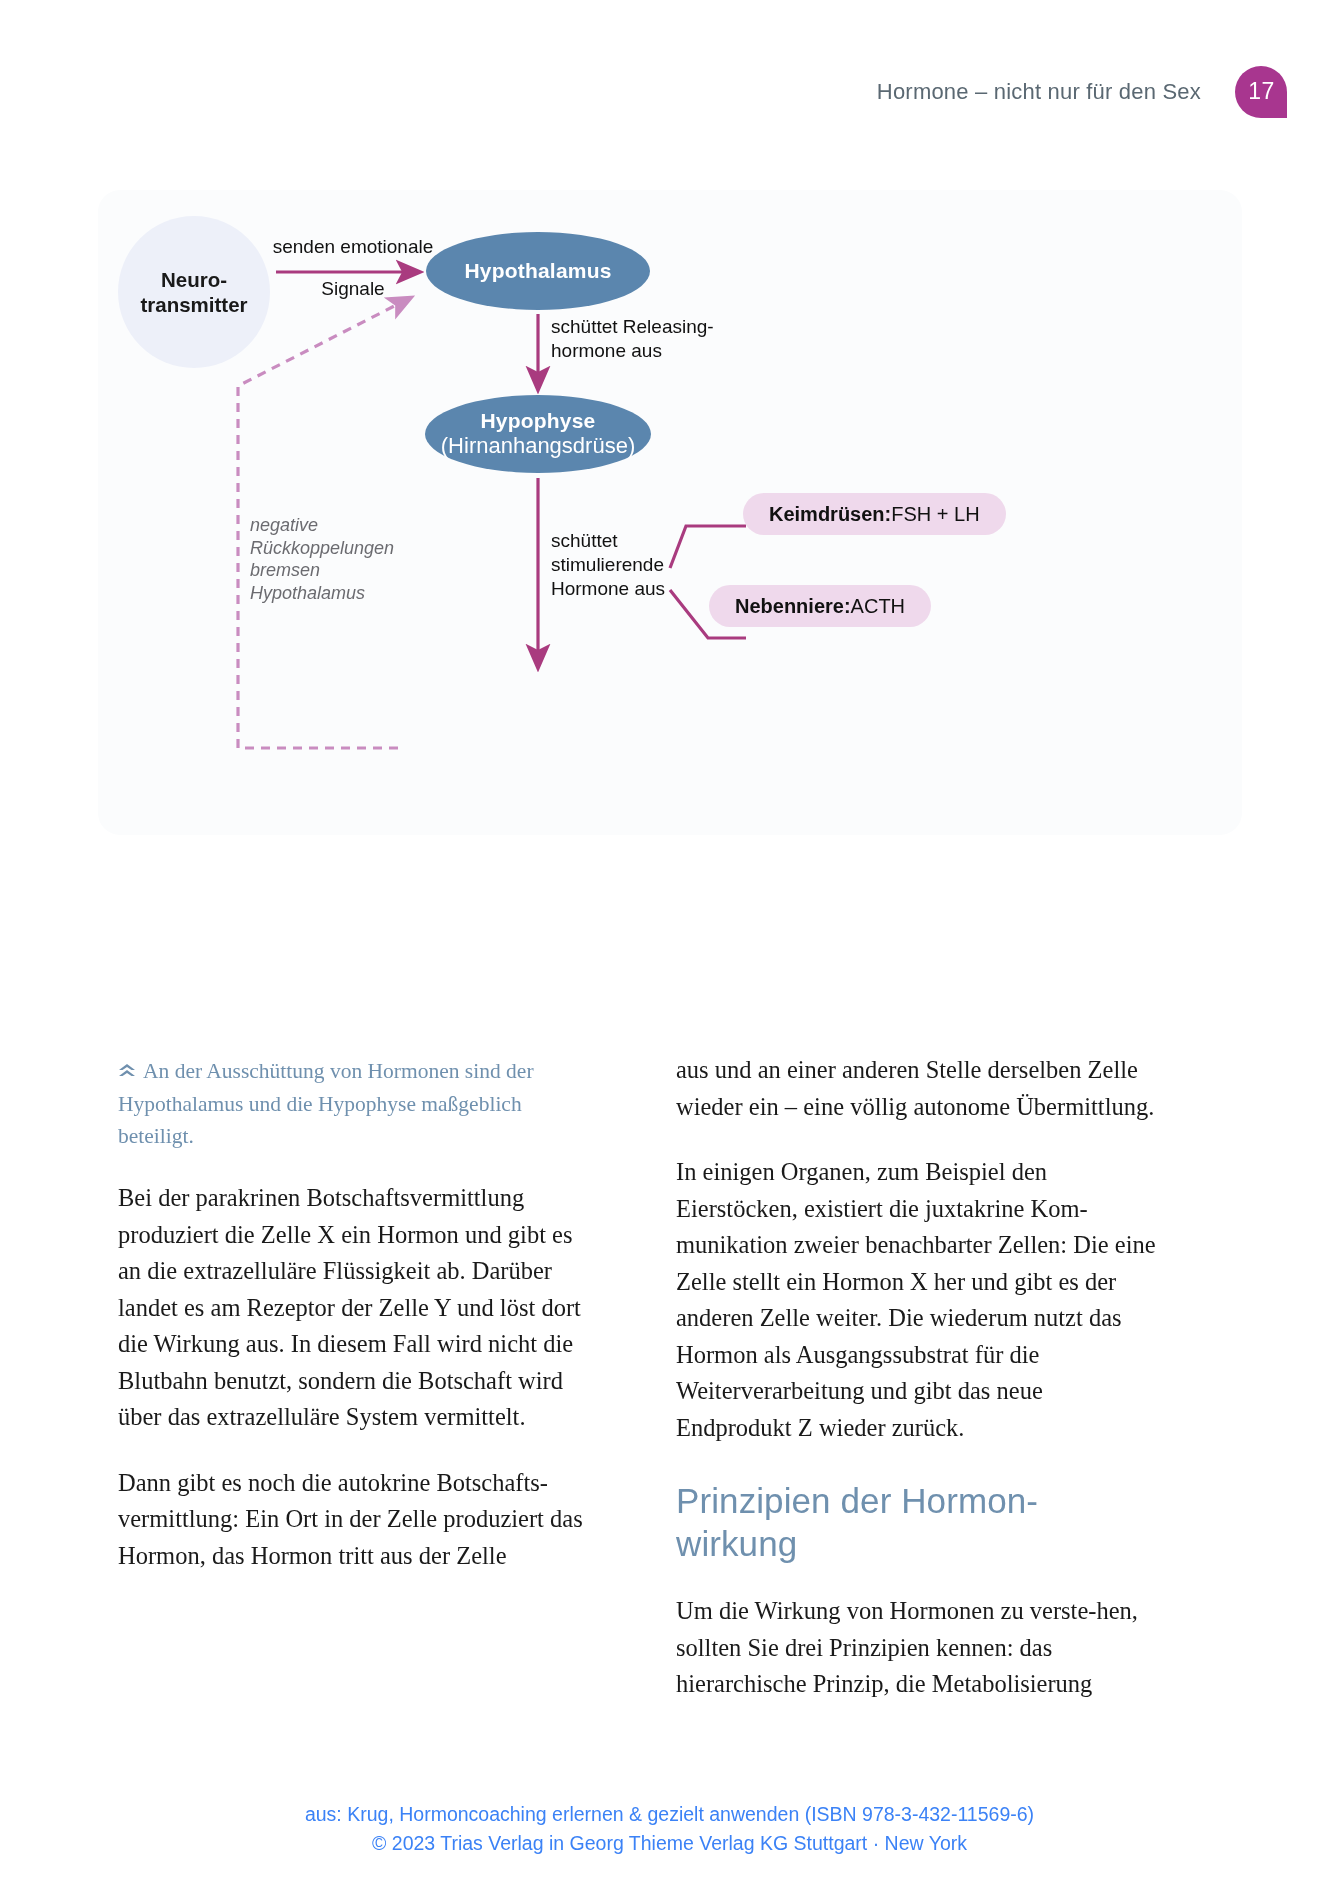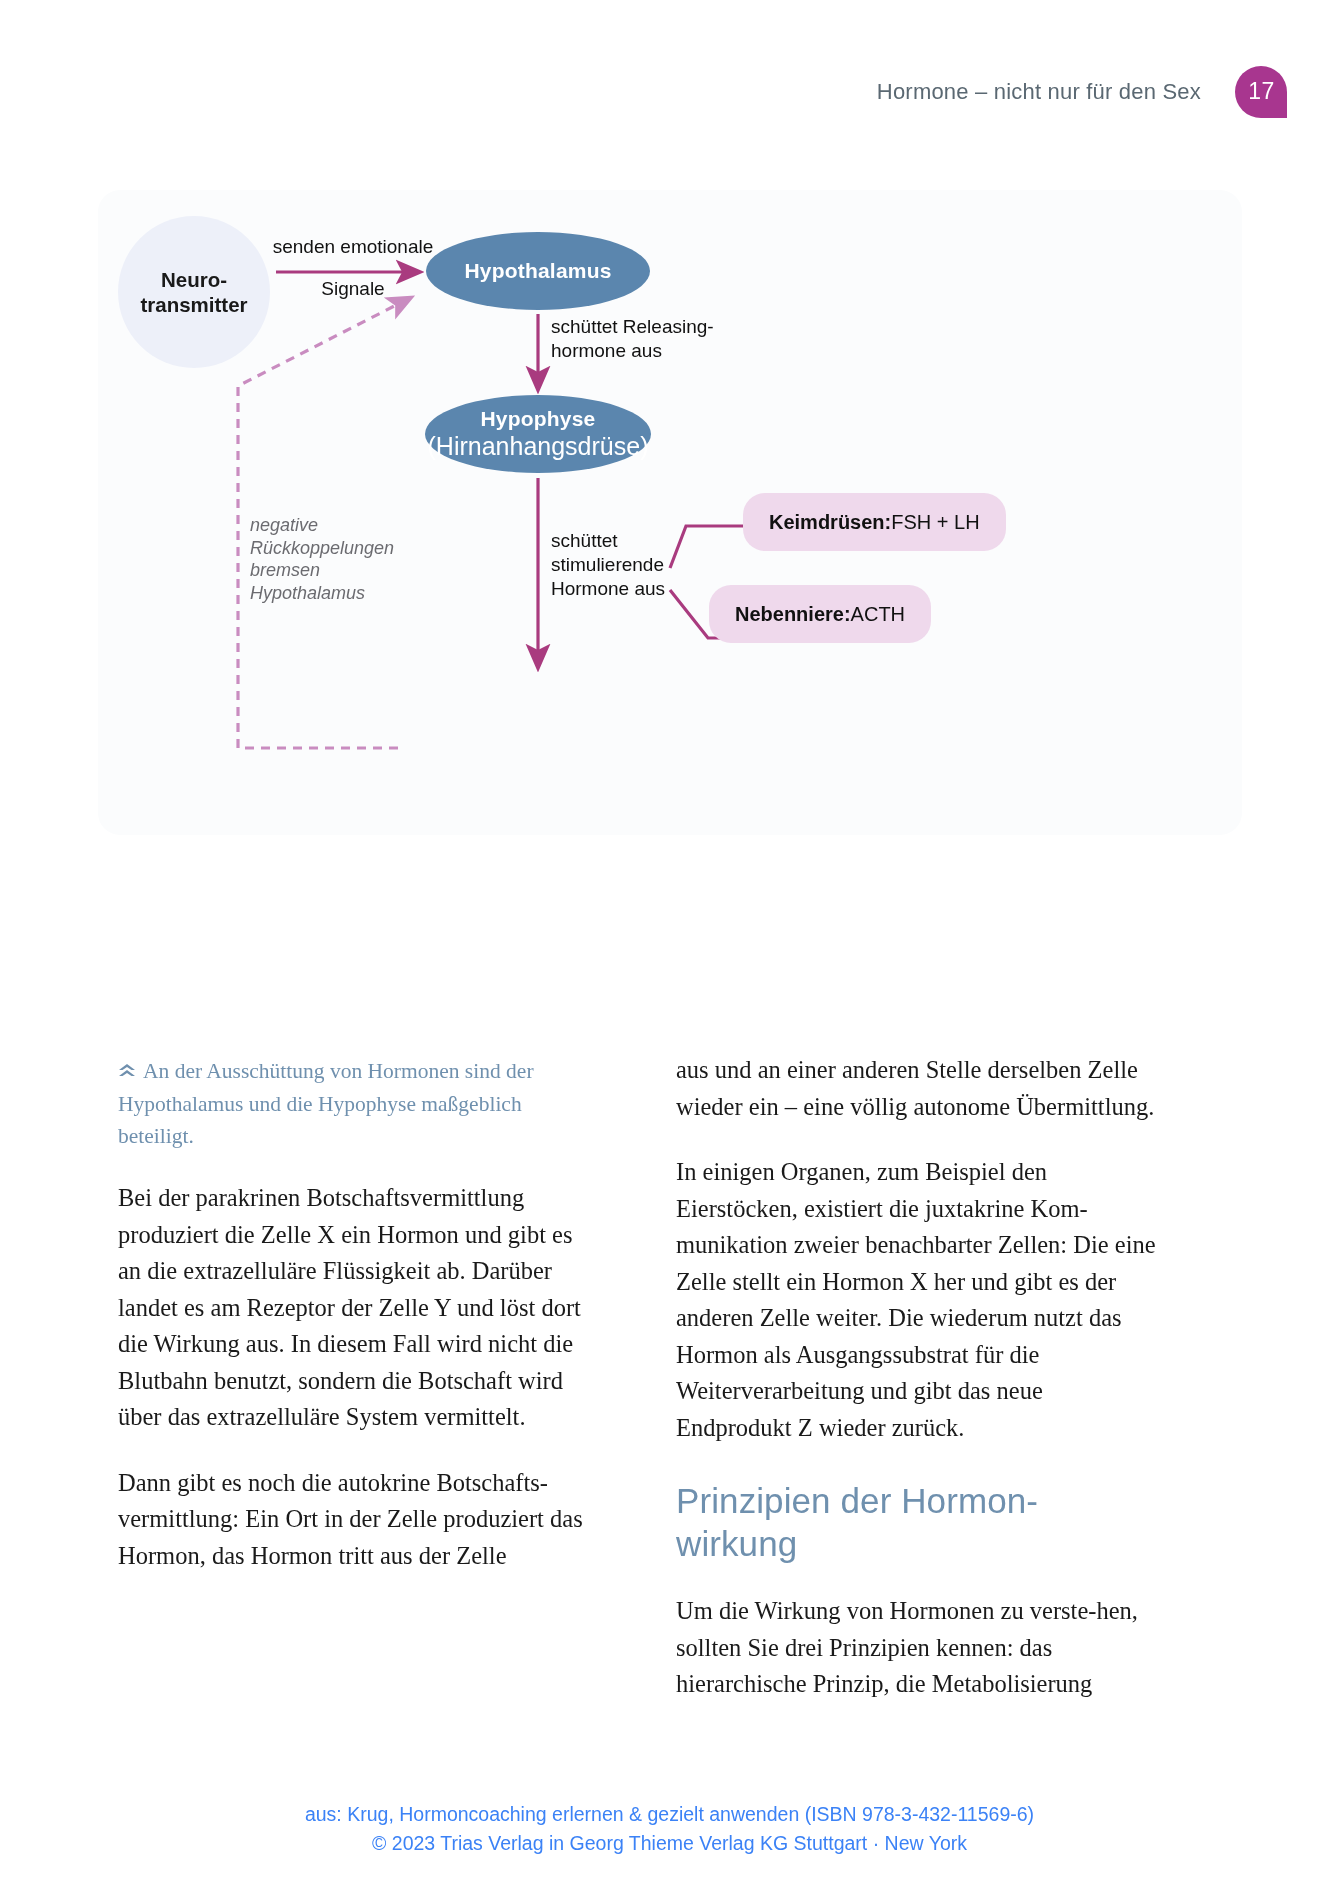--- a/index.html
+++ b/index.html
@@ -91,32 +91,32 @@
     justify-content: center;
     color: #ffffff;
     text-align: center;
     line-height: 1.16;
   }
   .ell-hypothalamus { left: 328px; top: 42px;  width: 224px; height: 78px; }
   .ell-hypophyse    { left: 327px; top: 205px; width: 226px; height: 78px; }
   .ell-peripher     { left: 296px; top: 480px; width: 290px; height: 150px; }
 
   .ell b  { font-weight: bold; font-size: 21px; letter-spacing: .2px; }
-  .ell i  { font-style: normal; font-weight: normal; font-size: 25px; text-align: right; }
+  .ell i  { font-style: normal; font-weight: normal; font-size: 22px; text-align: right; }
   .ell .sm { font-weight: normal; font-size: 18.5px; }
 
   .pill {
     position: absolute;
     background: #efd9ec;
     border-radius: 22px;
     height: 42px;
     display: flex;
     align-items: center;
     justify-content: center;
-    padding: 8px 26px;
+    padding: 0 26px;
     white-space: nowrap;
     color: #111111;
   }
   .pill b { font-weight: bold; font-size: 20px; }
   .pill span { font-weight: normal; font-size: 20px; }
   .pill-keim { left: 645px; top: 303px; }
   .pill-neben { left: 611px; top: 395px; }
 
   .fig-text {
     position: absolute;

